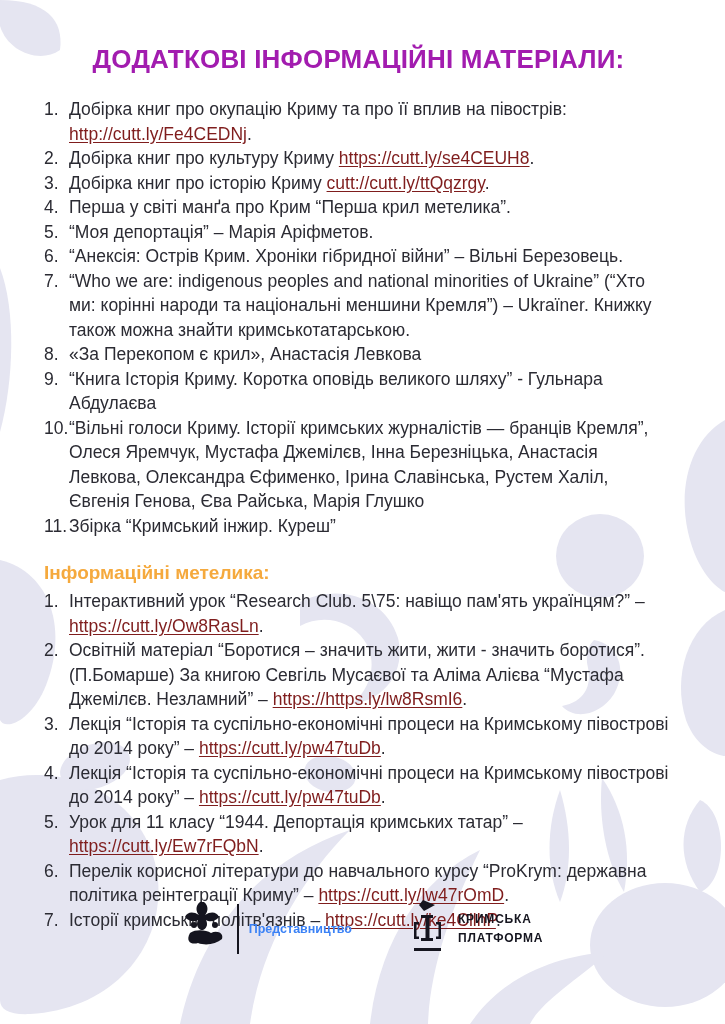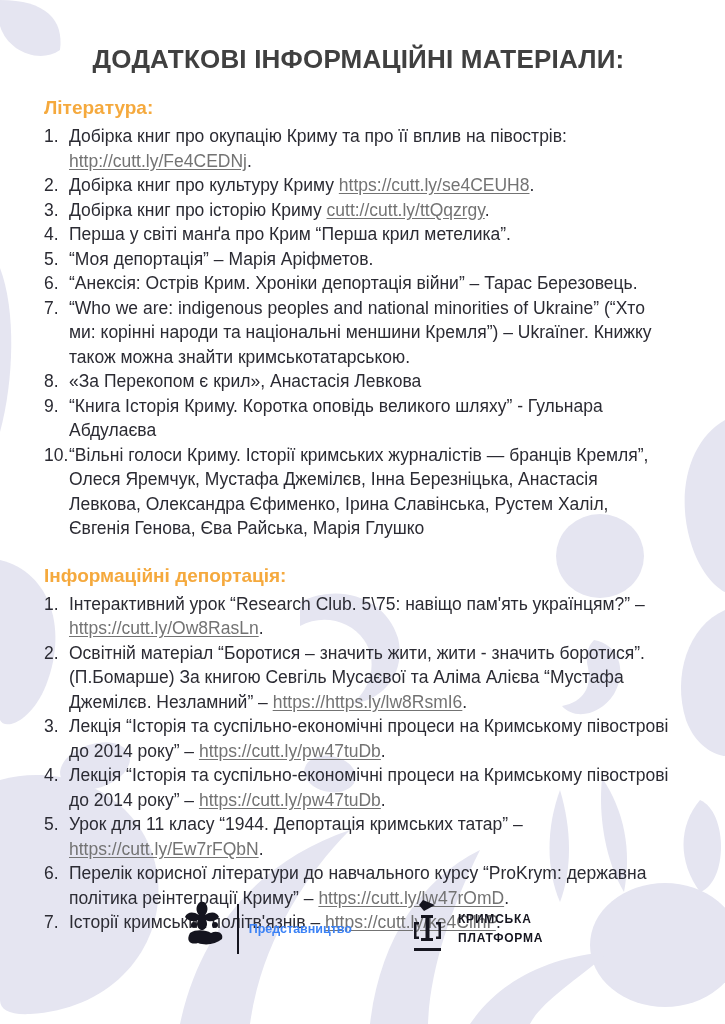--- a/index.html
+++ b/index.html
@@ -4,28 +4,28 @@
 <style>
   html,body { margin:0; padding:0; background:#ffffff; }
   .page {
     position:relative; width:725px; height:1024px; overflow:hidden;
     background:#ffffff; font-family:"Liberation Sans", sans-serif;
   }
   .watermark { position:absolute; inset:0; z-index:0; }
   .content { position:relative; z-index:1; padding:44px 52px 0 44px; }
   .title {
     margin:0 0 22px 0; text-align:center;
-    color:#404040; font-size:26px; font-weight:700; letter-spacing:0.2px;
+    color:#a21caf; font-size:26px; font-weight:700; letter-spacing:0.2px;
   }
   .section { margin-bottom:24px; }
   .section-heading { color:#F5A93D; font-size:19px; font-weight:700; margin:0 0 5px 0; }
   .item { display:flex; color:#2B2B33; font-size:17.5px; line-height:24.5px; }
   .num { flex:0 0 auto; min-width:25px; }
   .txt { flex:1 1 auto; }
-  .txt a.link { color:#737373; text-decoration:underline; text-underline-offset:2px; cursor:pointer; }
+  .txt a.link { color:#7f1d1d; text-decoration:underline; text-underline-offset:2px; cursor:pointer; }
   .footer {
     position:absolute; left:0; top:898px; width:725px; z-index:1;
     display:flex; justify-content:center; align-items:center; gap:58px;
   }
   .flogo { display:flex; align-items:center; }
   .vdiv { width:2px; height:50px; background:#15151F; margin:0 10px 0 9px; }
   .ftext { font-size:12.5px; line-height:16.5px; font-weight:700; color:#3b82f6; }
   .ftext2 { font-size:12px; line-height:19px; font-weight:700; letter-spacing:0.8px; color:#15151F; margin-left:12px; }
 </style>
 </head>
@@ -55,21 +55,20 @@
         <ellipse cx="330" cy="774" rx="26" ry="18" transform="rotate(12 330 774)"></ellipse>
         <path d="M470,1024 C500,980 550,956 610,952 C570,984 540,1004 530,1024 Z"></path>
       </g>
     </svg>
   </div>
 
   <div class="content">
     <h1 class="title">ДОДАТКОВІ ІНФОРМАЦІЙНІ МАТЕРІАЛИ:</h1>
     <div>
         <div class="section">
-          <div class="section-heading">Література:</div>
           <div class="item">
             <span class="num">1.</span>
             <span class="txt">Добірка книг про окупацію Криму та про її вплив на півострів: <a class="link">http://cutt.ly/Fe4CEDNj</a>.</span>
           </div>
           <div class="item">
             <span class="num">2.</span>
             <span class="txt">Добірка книг про культуру Криму <a class="link">https://cutt.ly/se4CEUH8</a>.</span>
           </div>
           <div class="item">
             <span class="num">3.</span>
@@ -78,41 +77,45 @@
           <div class="item">
             <span class="num">4.</span>
             <span class="txt">Перша у світі манґа про Крим “Перша крил метелика”.</span>
           </div>
           <div class="item">
             <span class="num">5.</span>
             <span class="txt">“Моя депортація” – Марія Аріфметов.</span>
           </div>
           <div class="item">
             <span class="num">6.</span>
-            <span class="txt">“Анексія: Острів Крим. Хроніки депортація війни” – Тарас Березовець.</span>
+            <span class="txt">“Анексія: Острів Крим. Хроніки гібридної війни” – Вільні Березовець.</span>
           </div>
           <div class="item">
             <span class="num">7.</span>
             <span class="txt">“Who we are: indigenous peoples and national minorities of Ukraine” (“Хто ми: корінні народи та національні меншини Кремля”) – Ukraïner. Книжку також можна знайти кримськотатарською.</span>
           </div>
           <div class="item">
             <span class="num">8.</span>
             <span class="txt">«За Перекопом є крил», Анастасія Левкова</span>
           </div>
           <div class="item">
             <span class="num">9.</span>
             <span class="txt"> “Книга Історія Криму. Коротка оповідь великого шляху” - Гульнара Абдулаєва</span>
           </div>
           <div class="item">
             <span class="num">10.</span>
             <span class="txt">“Вільні голоси Криму. Історії кримських журналістів — бранців Кремля”, Олеся Яремчук, Мустафа Джемілєв, Інна Березніцька, Анастасія Левкова, Олександра Єфименко, Ірина Славінська, Рустем Халіл, Євгенія Генова, Єва Райська, Марія Глушко</span>
           </div>
+          <div class="item">
+            <span class="num">11.</span>
+            <span class="txt">Збірка “Кримський інжир. Куреш”</span>
+          </div>
         </div>
         <div class="section">
-          <div class="section-heading">Інформаційні депортація:</div>
+          <div class="section-heading">Інформаційні метелика:</div>
           <div class="item">
             <span class="num">1.</span>
             <span class="txt">Інтерактивний урок “Research Club. 5\75: навіщо пам'ять українцям?” – <a class="link">https://cutt.ly/Ow8RasLn</a>.</span>
           </div>
           <div class="item">
             <span class="num">2.</span>
             <span class="txt">Освітній матеріал “Боротися – значить жити, жити - значить боротися”. (П.Бомарше) За книгою Севгіль Мусаєвої та Аліма Алієва “Мустафа Джемілєв. Незламний” – <a class="link">https://https.ly/lw8RsmI6</a>.</span>
           </div>
           <div class="item">
             <span class="num">3.</span>

